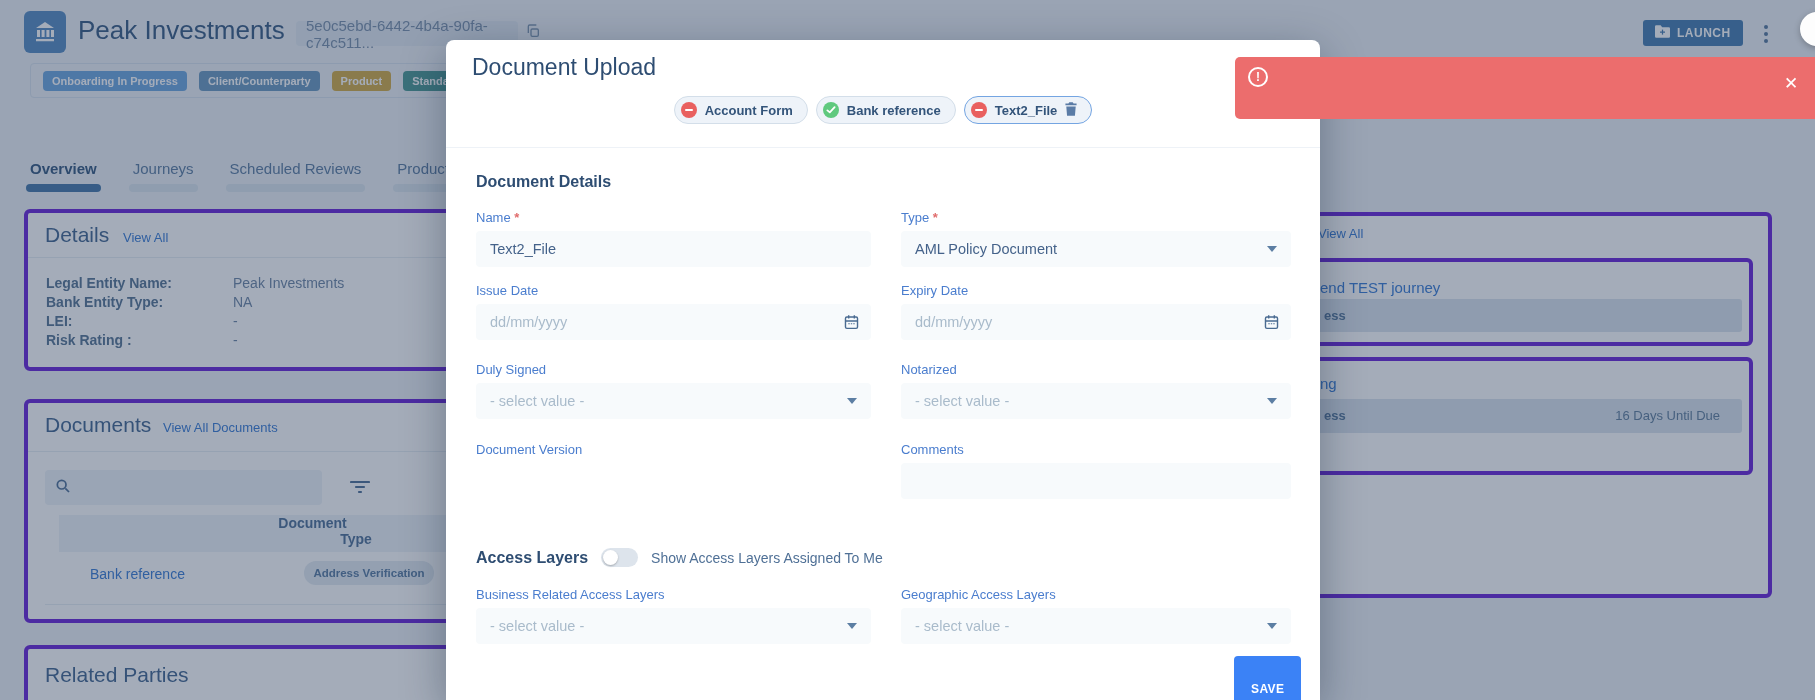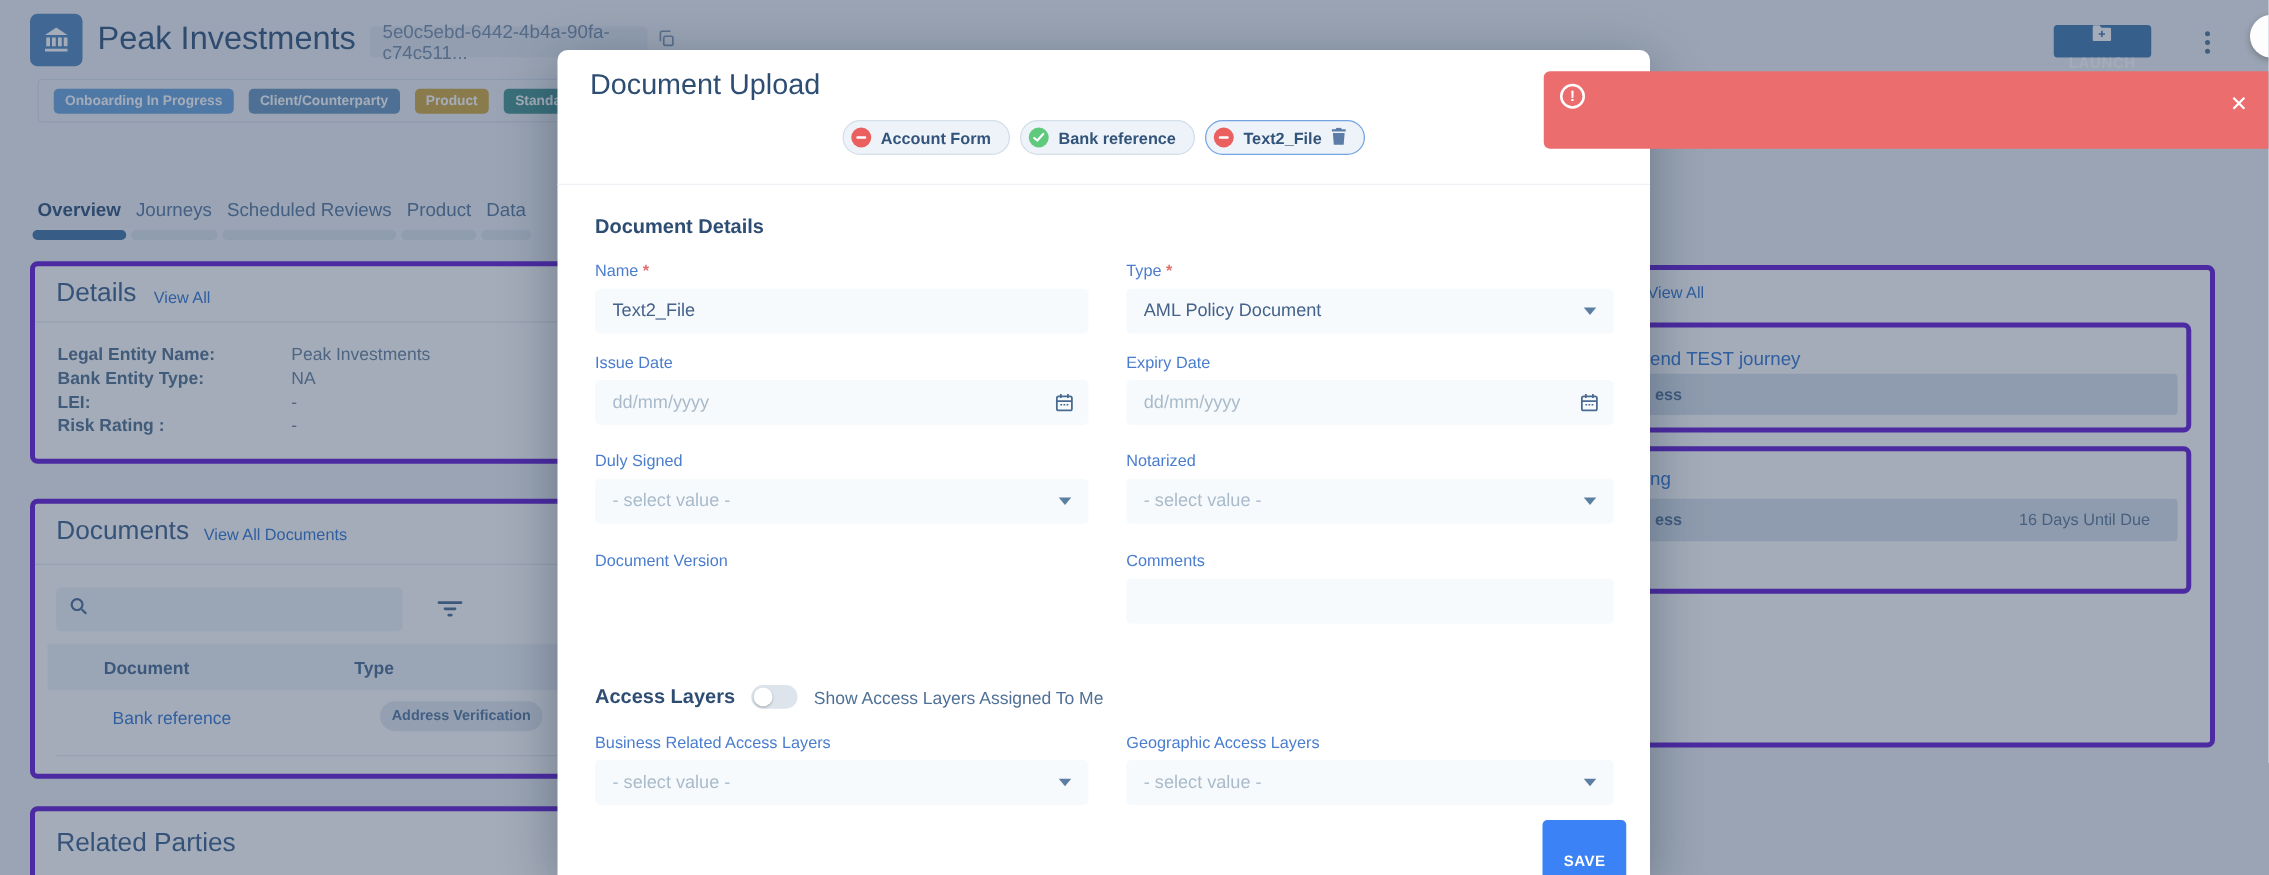--- a/index.html
+++ b/index.html
@@ -11,21 +11,21 @@
   .card { background:#fff; border:4px solid #6d28d9; border-radius:6px; }
   .link { color:#3e7fd6; font-size:13px; cursor:pointer; }
   .app-icon { width:42px; height:42px; border-radius:6px; background:#5b8ec4; display:flex; align-items:center; justify-content:center; }
   .page-title { font-size:26px; font-weight:500; color:#3d5f86; }
   .uuid-pill { height:25px; background:#e3eaf2; border-radius:4px; display:flex; align-items:center; padding:0 10px; font-size:15px; color:#7d93ad; }
   .launch-btn { height:26px; background:#4a7fb2; border:none; border-radius:3px; color:#fff; font-size:12px; font-weight:700; letter-spacing:.5px; display:flex; align-items:center; gap:7px; padding:0 12px; cursor:pointer; }
   .dots span { width:4px; height:4px; border-radius:50%; background:#5b7ca0; display:block; margin:3px 0; }
   .badge-box { border:1.5px solid #d9e3ee; border-radius:4px; display:flex; align-items:center; gap:12px; padding:0 12px; }
   .badge { color:#fff; font-size:11px; font-weight:700; padding:4px 9px; border-radius:4px; white-space:nowrap; }
   .badge-overflow { color:#5f7fa3; font-size:15px; }
-  .tabs { display:flex; gap:12px; }
+  .tabs { display:flex; gap:36px; }
   .tab { display:flex; flex-direction:column; align-items:center; cursor:pointer; }
   .tab .tlabel { font-size:15px; color:#5f7fa3; }
   .tab.active .tlabel { color:#3a5c82; font-weight:700; }
   .tab .pill { height:8px; border-radius:4px; background:#dce6ef; margin-top:7px; width:calc(100% + 8px); }
   .tab.active .pill { background:#4a7bab; }
   .card-title { font-size:21px; color:#476a93; }
   .divider { height:1px; background:#e8eef4; }
   .kv-label { font-size:14px; font-weight:700; color:#5b7896; }
   .kv-value { font-size:14px; color:#7189a7; }
   .search-box { background:#eef3f8; border-radius:4px; display:flex; align-items:center; padding:0 10px; }
@@ -83,21 +83,21 @@
       </svg>
   </div>
   <div class="abs page-title" style="left:78px;top:15px;">Peak Investments</div>
   <div class="abs uuid-pill" style="left:296px;top:21px;width:222px;">5e0c5ebd-6442-4b4a-90fa-c74c511...</div>
   <div class="abs" style="left:525px;top:23px;">
     <svg width="16" height="16" viewBox="0 0 24 24" fill="none" stroke="#8299b3" stroke-width="2">
         <rect x="9" y="9" width="11" height="11" rx="2"></rect>
         <path d="M5 15V5a2 2 0 0 1 2-2h10"></path>
       </svg>
   </div>
-  <button class="abs launch-btn" style="left:1643px;top:20px;flex-direction:column;">
+  <button class="abs launch-btn" style="left:1643px;top:20px;">
     <span><svg width="15" height="13" viewBox="0 0 24 20" fill="#fff">
           <path d="M9 0l2.5 3H22a2 2 0 0 1 2 2v13a2 2 0 0 1-2 2H2a2 2 0 0 1-2-2V2a2 2 0 0 1 2-2h7z"></path>
           <path d="M11 7h2v8h-2z" fill="#4a7fb2"></path>
           <path d="M8 10h8v2H8z" fill="#4a7fb2"></path>
         </svg></span>
     <span>LAUNCH</span>
   </button>
   <div class="abs dots" style="left:1764px;top:22px;">
       <span></span>
       <span></span>
@@ -158,21 +158,21 @@
             <circle cx="10" cy="10" r="6.5"></circle>
             <path d="M15.5 15.5 21 21"></path>
           </svg></span>
       <input style="">
     </div>
     <div class="abs" style="left:322px;top:77px;">
       <svg width="20" height="14" viewBox="0 0 20 14">
           <path d="M1 2h18M6 7h8M9 12h2" stroke="#53749a" stroke-width="2.2" stroke-linecap="round" fill="none"></path>
         </svg>
     </div>
-    <div class="abs thead" style="left:10px;top:112px;width:462px;height:37px;">
+    <div class="abs thead" style="left:31px;top:112px;width:462px;height:37px;flex-direction:column;">
       <span style="margin-left:45px;">Document</span>
       <span style="margin-left:132px;">Type</span>
     </div>
     <span class="abs doc-link" style="left:62px;top:163px;">Bank reference</span>
     <div class="abs type-pill" style="left:276px;top:158px;width:130px;height:24px;">Address Verification</div>
     <div class="abs divider" style="left:17px;right:6px;top:201px;"></div>
   </div>
 
   <div class="abs card" style="left:24px;top:645px;width:500px;height:80px;border-radius:6px 6px 0 0;">
     <span class="abs card-title" style="left:17px;top:14px;">Related Parties</span>

